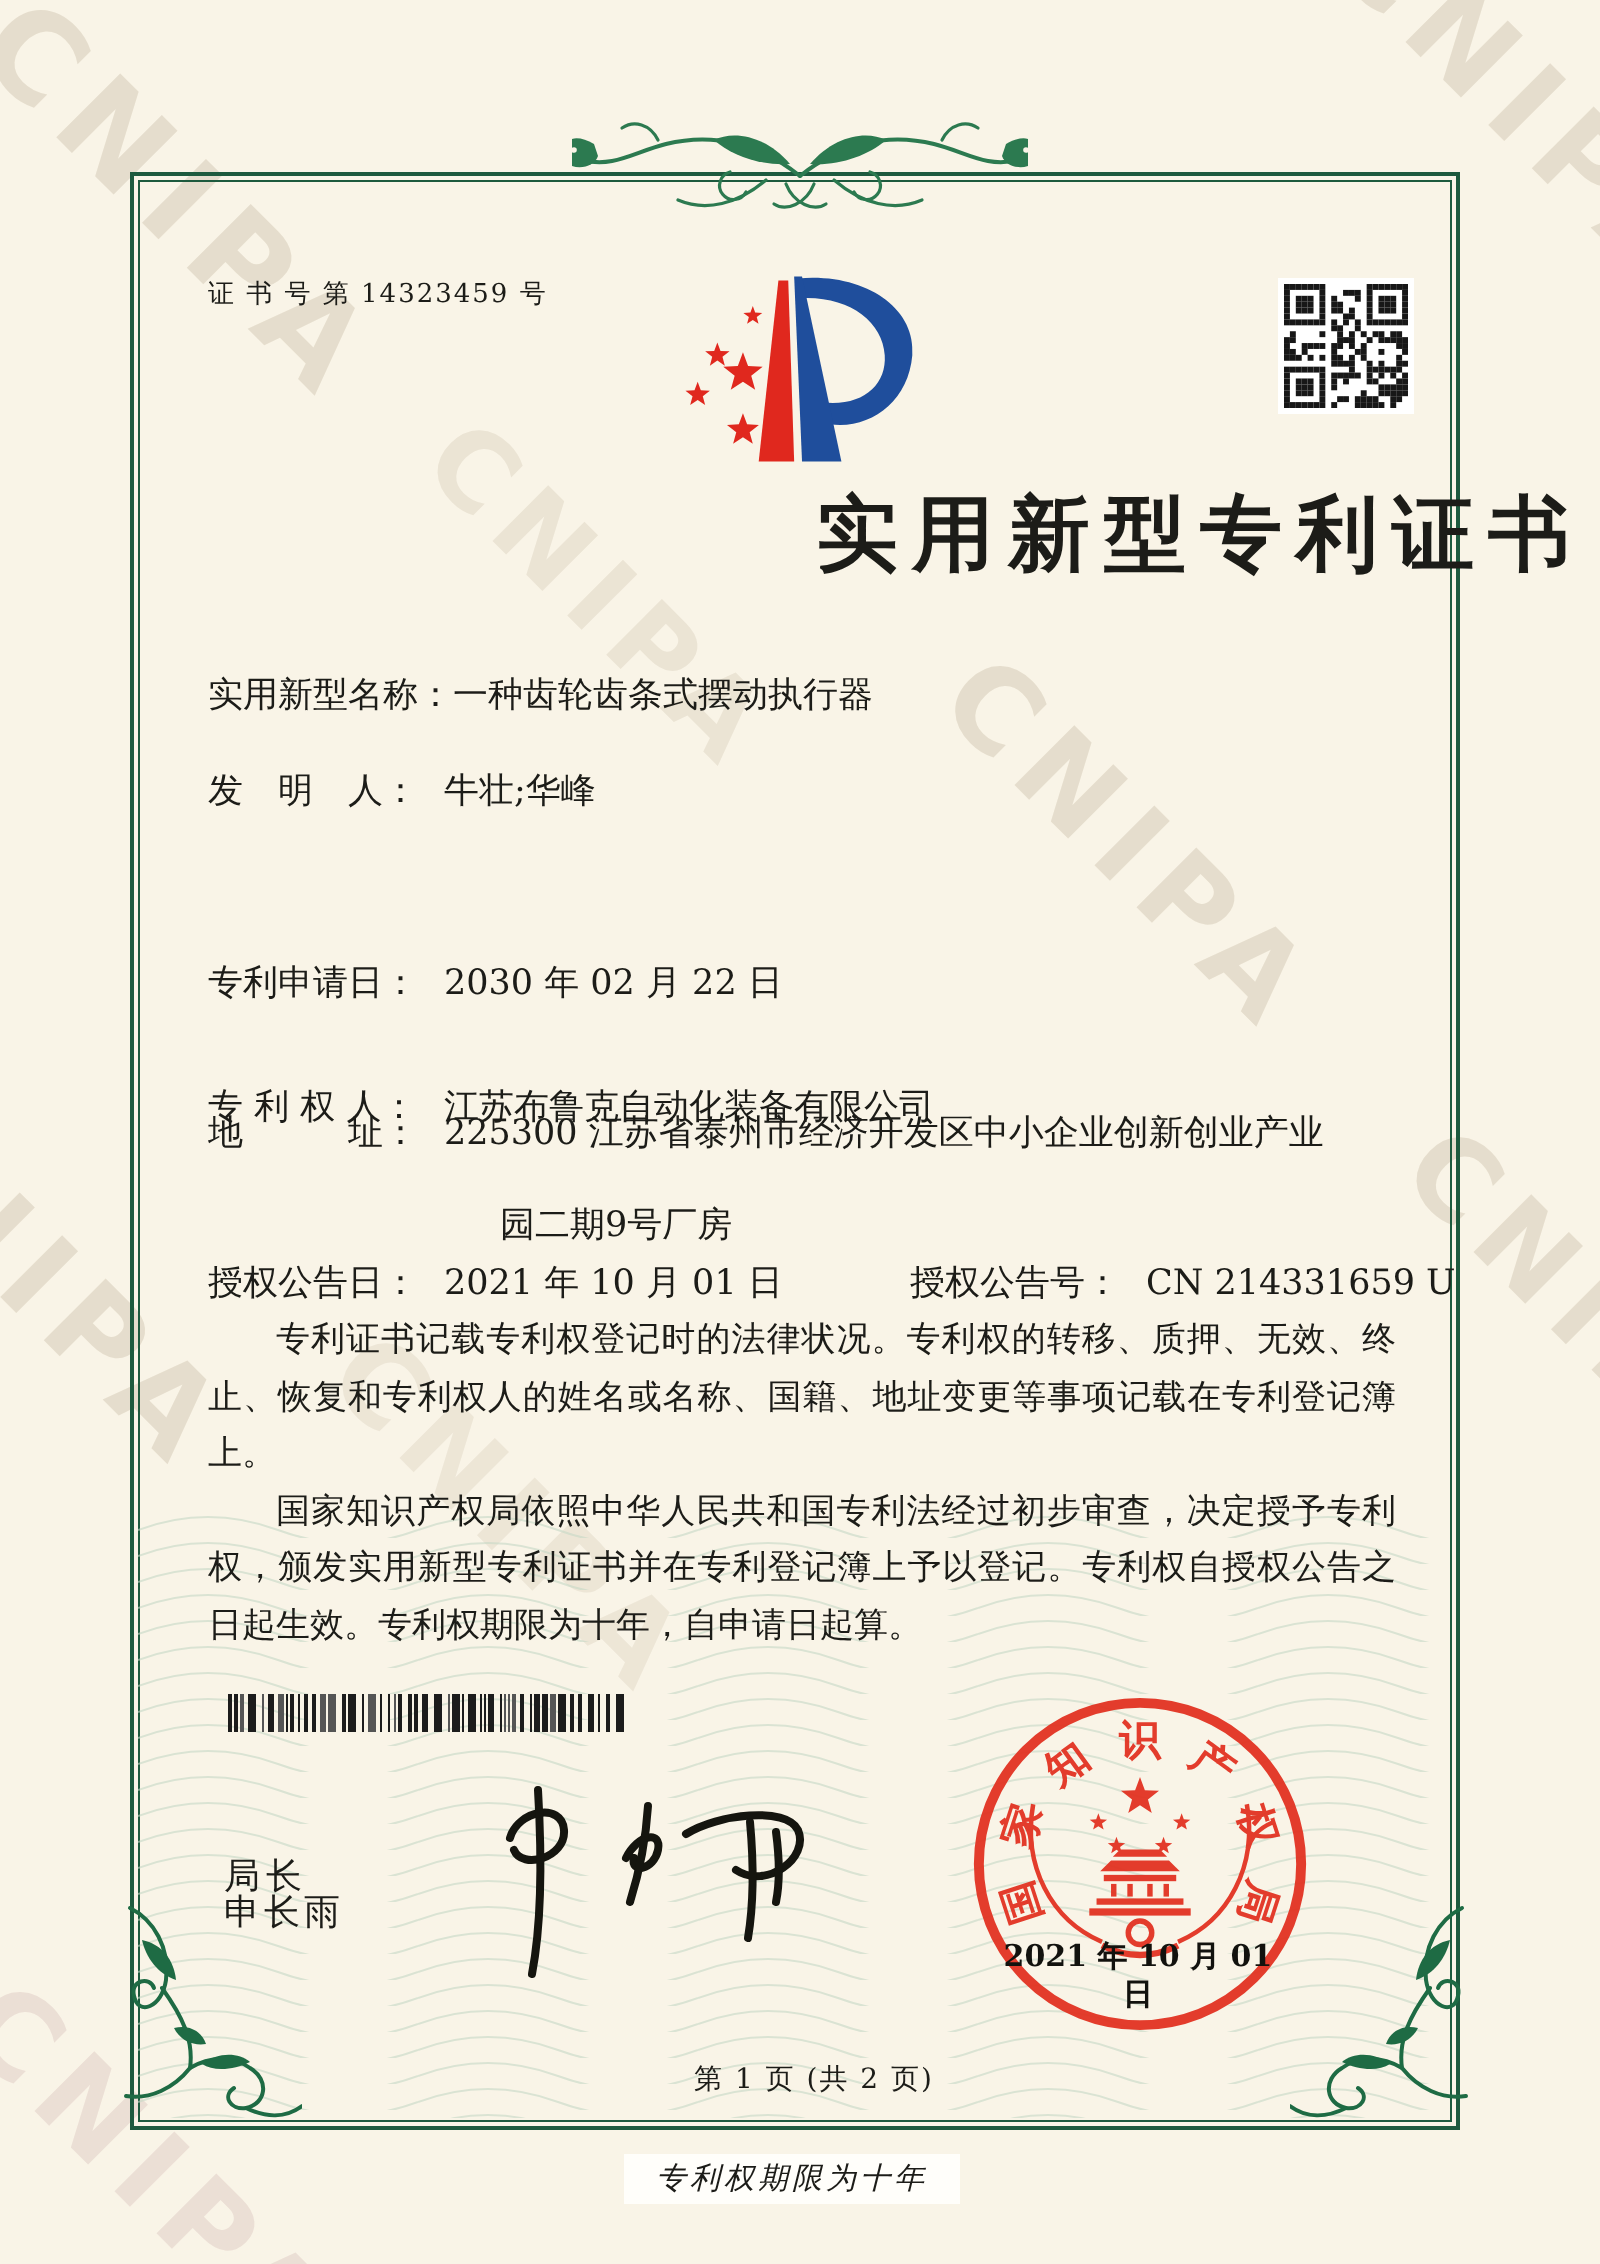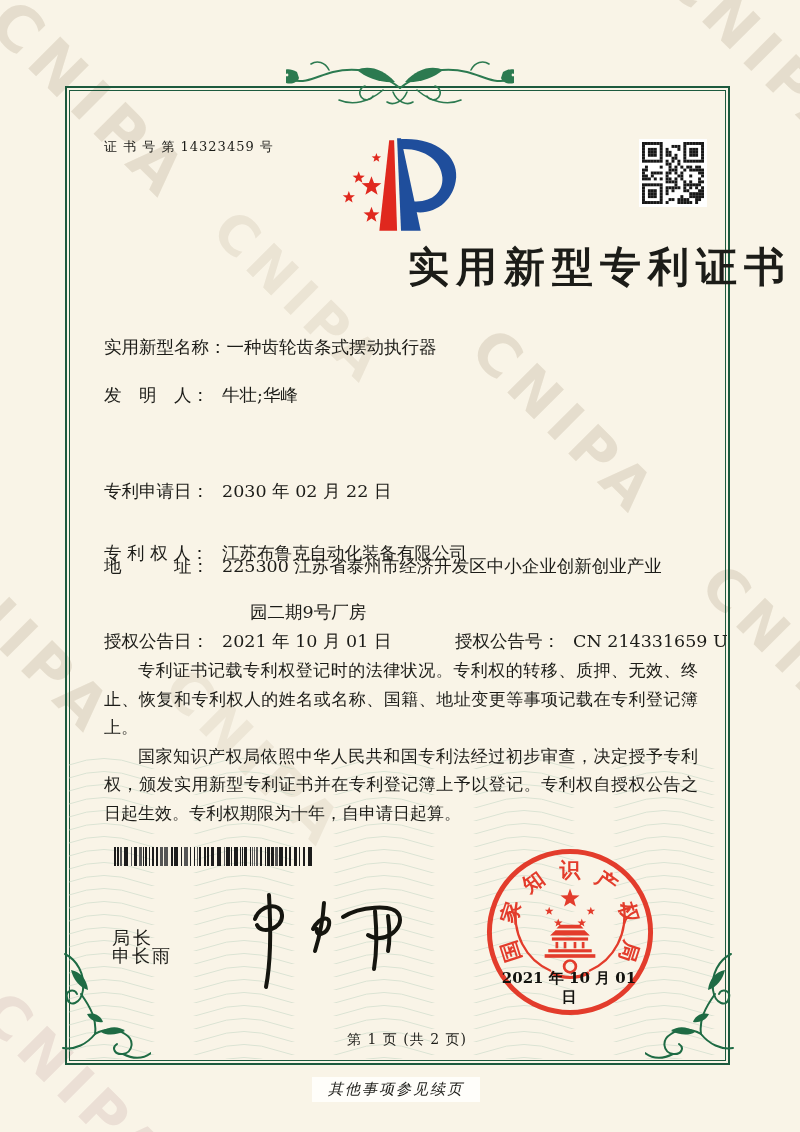--- a/index.html
+++ b/index.html
@@ -459,15 +459,15 @@
       <rect x="67" y="119.5" width="56" height="4"></rect>
       <circle cx="95" cy="133" r="6.5" fill="none" stroke="#e23322" stroke-width="3"></circle>
       <path d="M36,62 C30,96 46,126 74,138" fill="none" stroke="#e23322" stroke-width="2.5"></path>
       <path d="M154,62 C160,96 144,126 116,138" fill="none" stroke="#e23322" stroke-width="2.5"></path>
       <path d="M74,140 C88,147 102,147 116,140" fill="none" stroke="#e23322" stroke-width="3.5"></path>
     </g>
   </svg>
   <div class="abs sealdate">2021 年 10 月 01 日</div>
 
   <div class="abs pageinfo">第 1 页 (共 2 页)</div>
-  <div class="abs note">其他事项参见续页</div>
+  <div class="abs note">专利权期限为十年</div>
 
 </div>
 
 </body></html>

